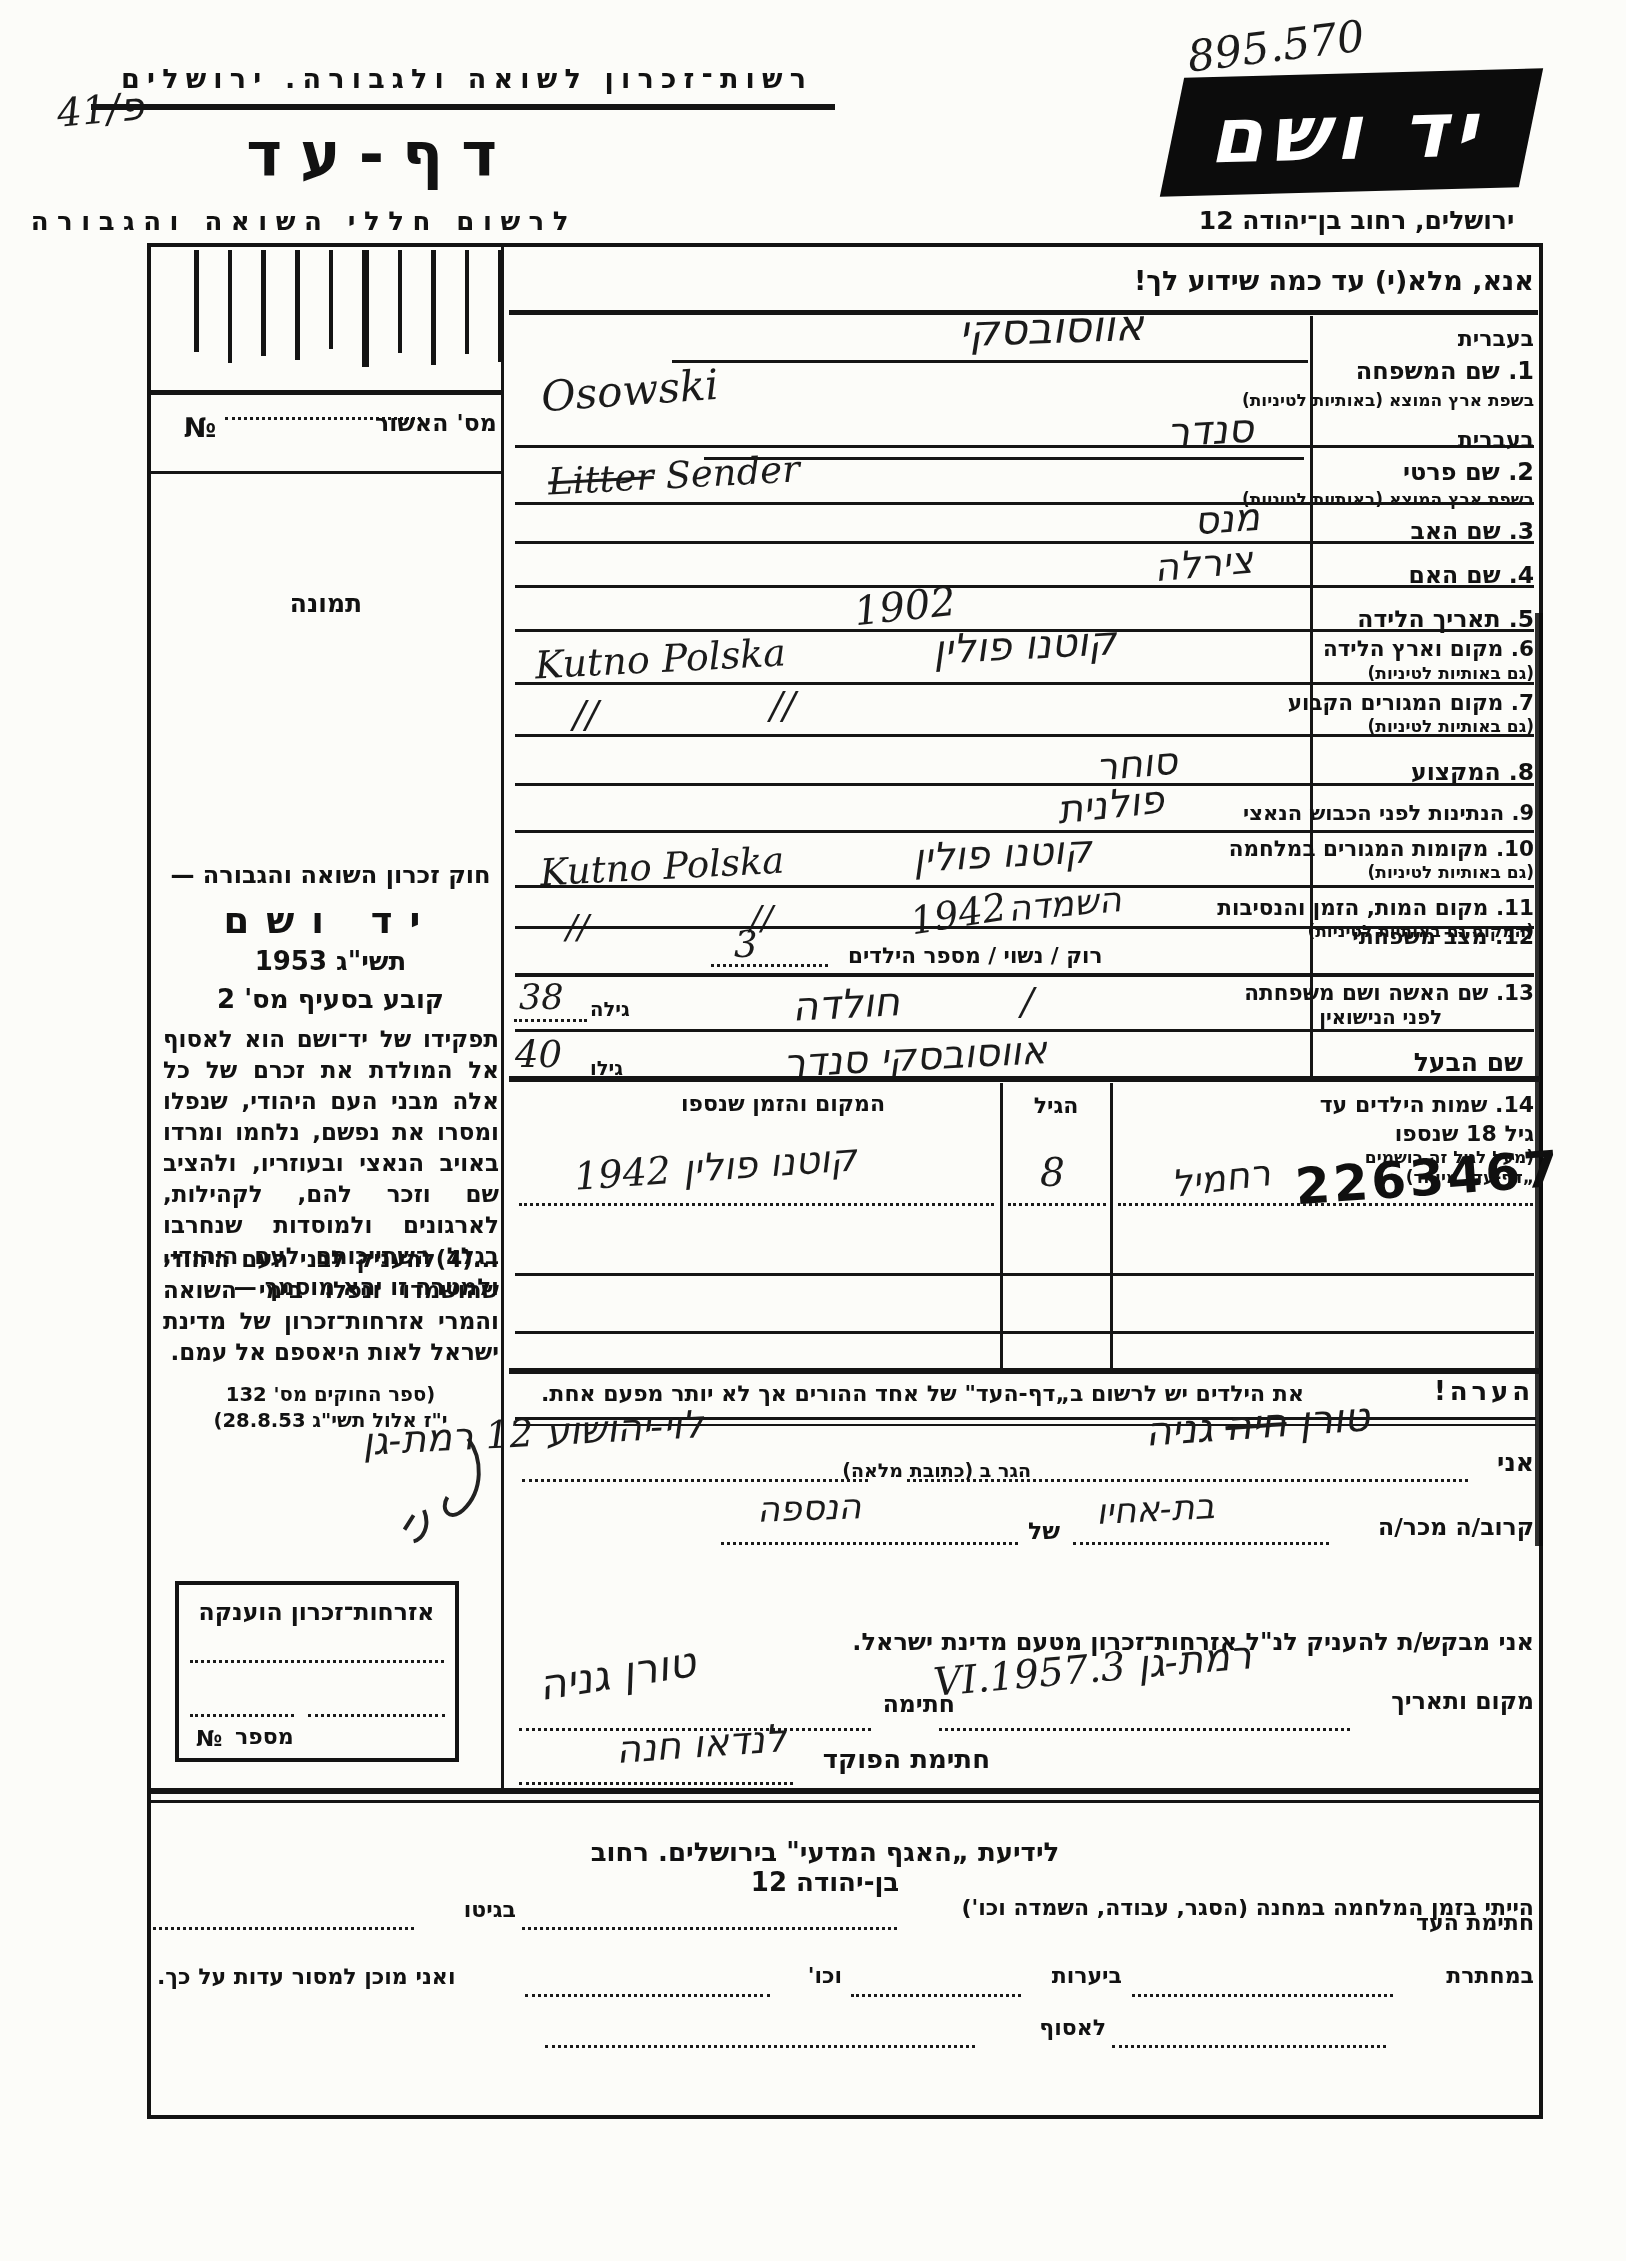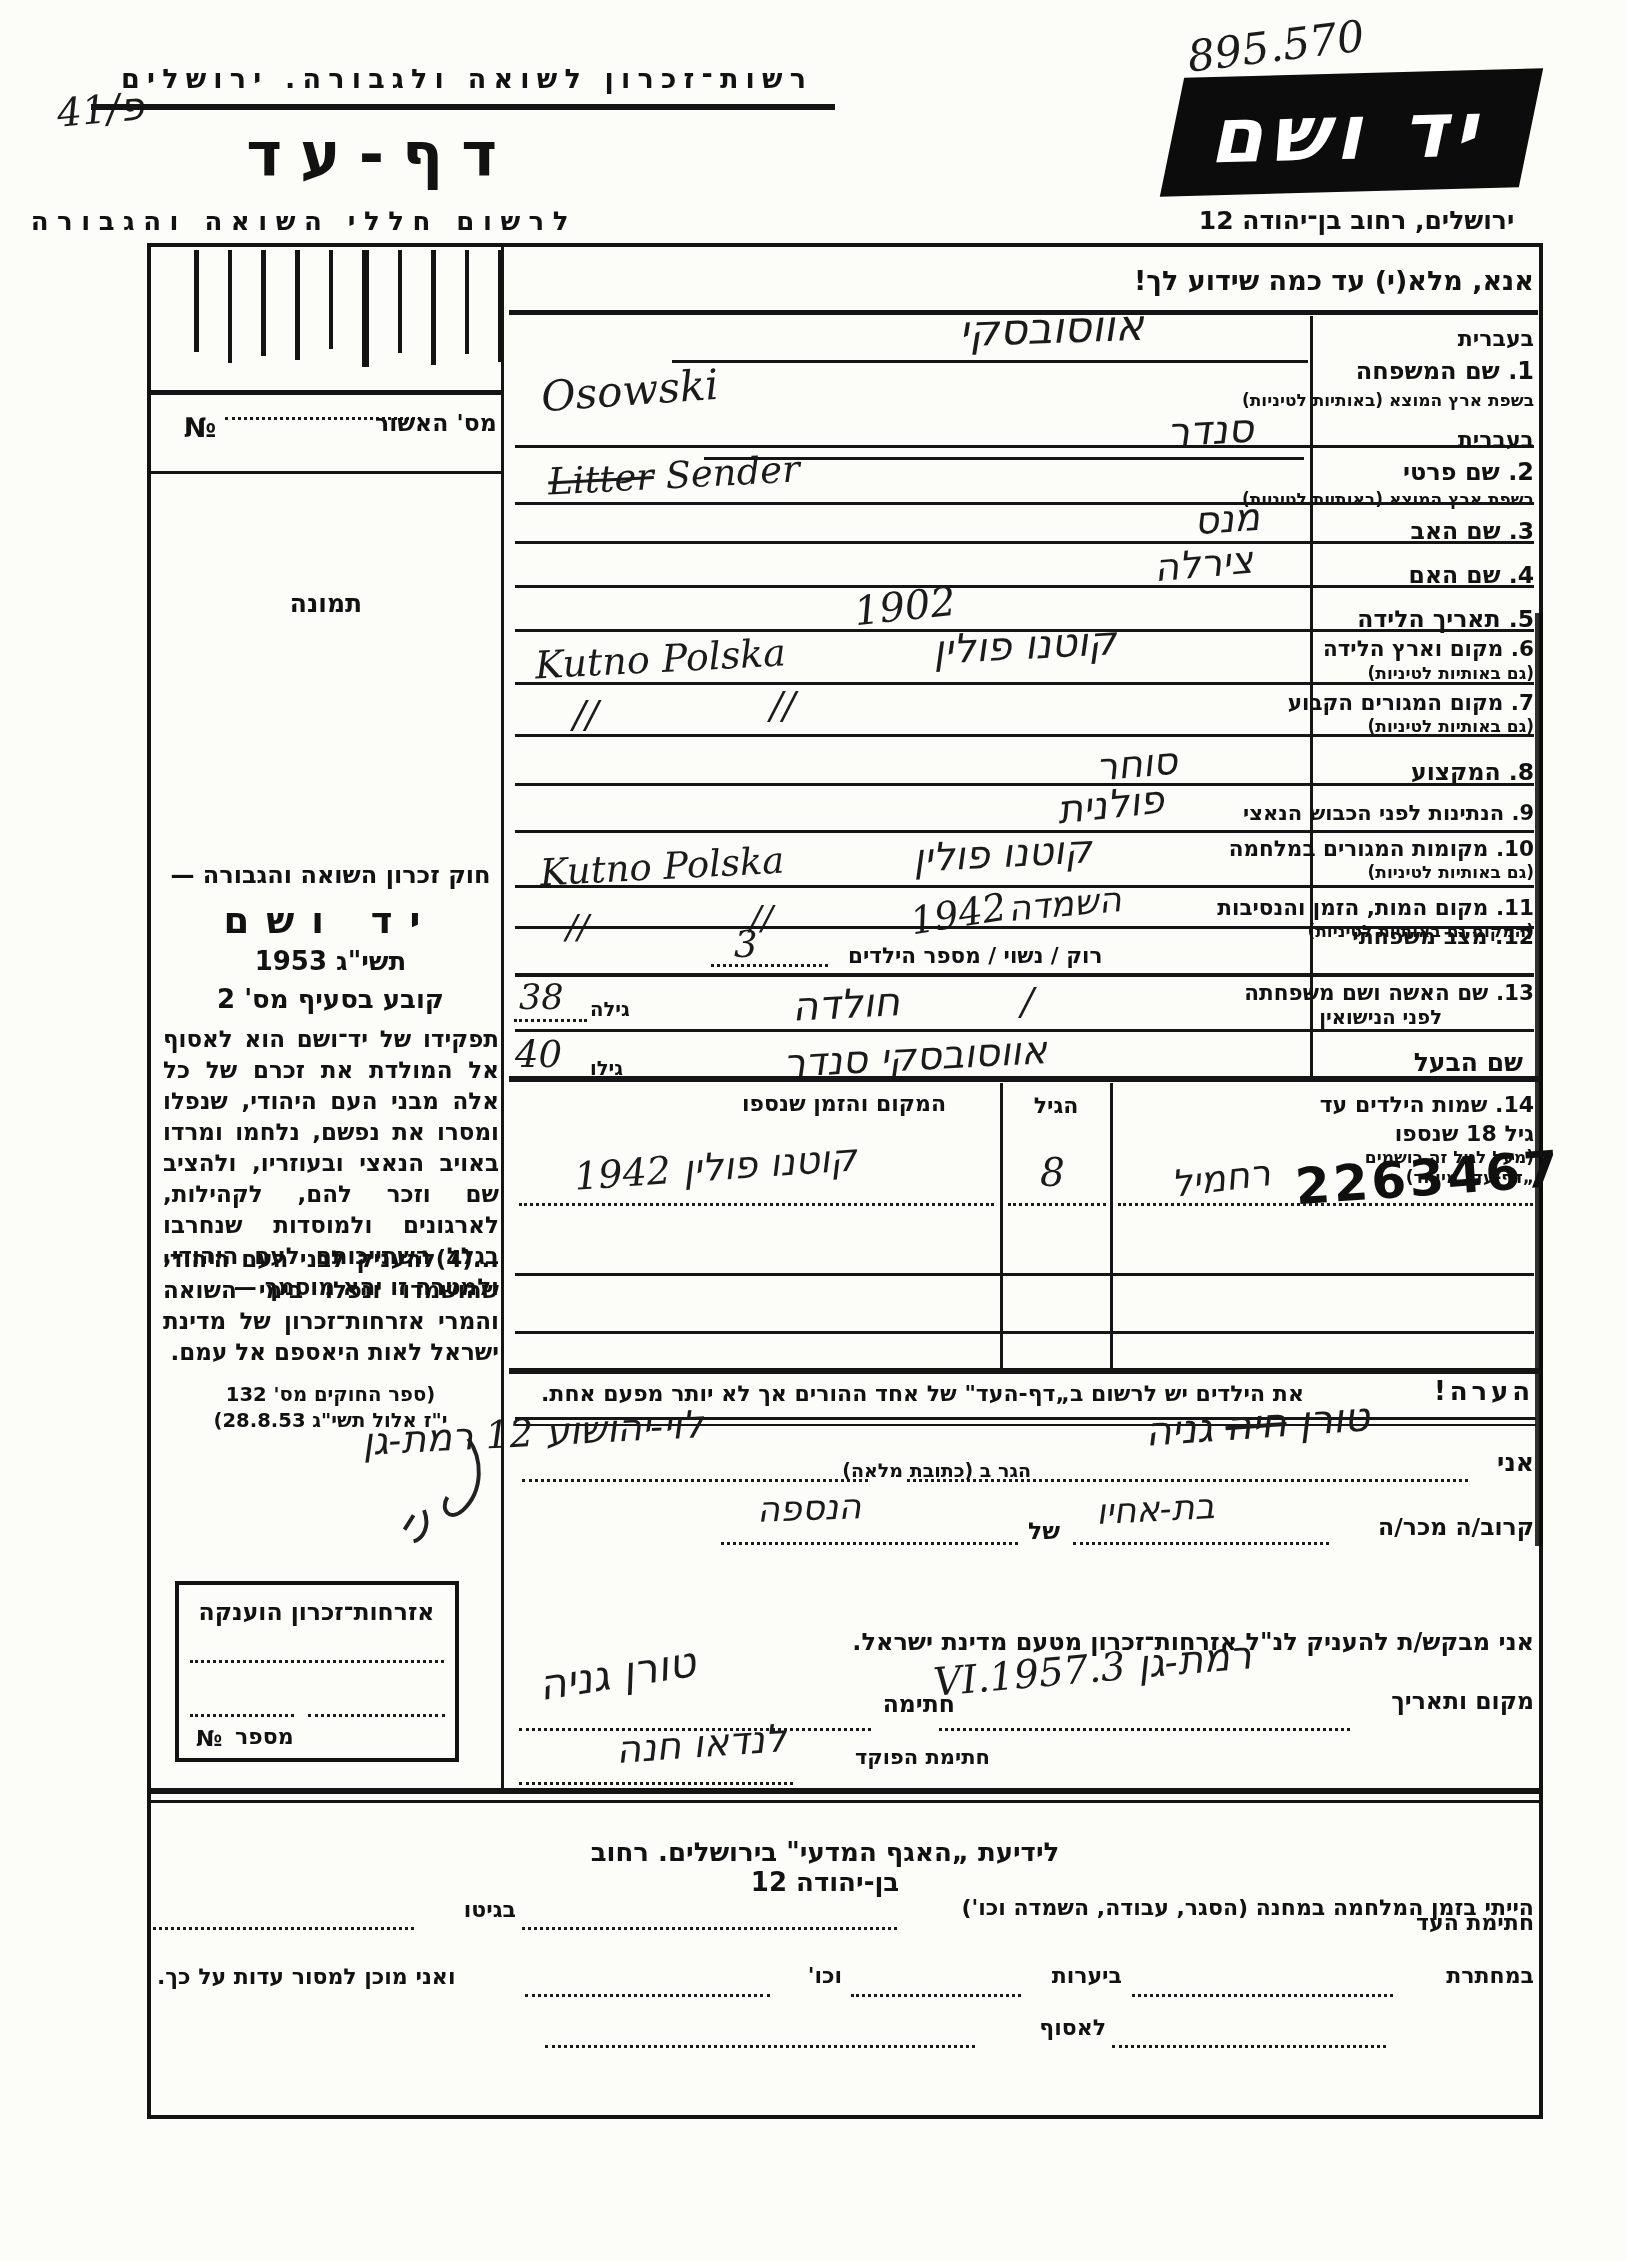--- a/index.html
+++ b/index.html
@@ -174,21 +174,21 @@
 
   <div class="p" style="right:104px;top:1049px;font-size:25px">שם הבעל</div>
   <div class="hw" style="left:783px;top:1037px;font-size:39px;transform:rotate(-3deg)">אווסובסקי סנדר</div>
   <div class="p" style="left:590px;top:1058px;font-size:19.6px">גילו</div>
   <div class="hw ltr" style="left:515px;top:1036px;font-size:37px">40</div>
   <div class="hl" style="left:509px;top:1076px;width:1031px;height:5.9px"></div>
 
   <div class="lbl" style="top:1091px;font-size:22px;white-space:normal;line-height:1.3">14. שמות הילדים עד גיל 18 שנספו</div>
   <div class="lbl" style="top:1147px;font-size:17px;white-space:normal">(מעל לגיל זה רושמים „דף-עד" מיוחד)</div>
   <div class="p" style="left:1004px;top:1093px;width:104px;text-align:center;font-size:22px">הגיל</div>
-  <div class="p" style="left:620px;top:1091px;width:326px;font-size:22px">המקום והזמן שנספו</div>
+  <div class="p" style="left:620px;top:1091px;width:326px;text-align:center;font-size:22px">המקום והזמן שנספו</div>
   <div class="vl" style="left:1000px;top:1083px;width:3.3px;height:286px"></div>
   <div class="vl" style="left:1110px;top:1083px;width:3.3px;height:286px"></div>
 
   <div class="abs ltr" style="left:1295px;top:1149px;font-size:50px;font-weight:700;letter-spacing:3.3px;transform:rotate(-4deg);color:#101010">2263467</div>
   <div class="hw" style="left:1171px;top:1160px;font-size:37px;transform:rotate(-7deg)">רחמיל</div>
   <div class="hw ltr" style="left:1040px;top:1153px;font-size:39px">8</div>
   <div class="hw" style="left:574px;top:1148px;font-size:38px;transform:rotate(-4deg)">קוטנו פולין 1942</div>
 
   <div class="dl" style="left:519px;top:1203px;width:475px"></div>
   <div class="dl" style="left:1008px;top:1203px;width:98px"></div>
@@ -218,21 +218,21 @@
 
   <div class="p" style="right:93px;top:1629px;font-size:24px">אני מבקש/ת להעניק לנ"ל אזרחות־זכרון מטעם מדינת ישראל.</div>
 
   <div class="p" style="right:93px;top:1688px;font-size:23.5px">מקום ותאריך</div>
   <div class="hw" style="left:933px;top:1649px;font-size:39px;transform:rotate(-5deg)">רמת-גן 3.VI.1957</div>
   <div class="dl" style="left:939px;top:1728px;width:411px"></div>
   <div class="p" style="right:672px;top:1691px;font-size:23.5px">חתימה</div>
   <div class="hw" style="left:538px;top:1653px;font-size:42px;transform:rotate(-9deg)">טורן גניה</div>
   <div class="dl" style="left:519px;top:1728px;width:352px"></div>
 
-  <div class="p" style="right:637px;top:1745px;font-size:21px">חתימת הפוקד</div>
+  <div class="p" style="right:637px;top:1745px;font-size:26px">חתימת הפוקד</div>
   <div class="hw" style="left:616px;top:1725px;font-size:38px;transform:rotate(-4deg)">לנדאו חנה</div>
   <div class="dl" style="left:519px;top:1782px;width:274px"></div>
 
   <div class="hl" style="left:151px;top:1788px;width:1389px;height:5.9px"></div>
   <div class="hl" style="left:151px;top:1800px;width:1389px;height:3.3px"></div>
 
   <div class="p" style="left:551px;top:1838px;width:548px;text-align:center;font-size:26px;white-space:normal">לידיעת „האגף המדעי" בירושלים.  רחוב בן-יהודה 12</div>
 
   <div class="p" style="right:93px;top:1895px;font-size:22px">הייתי בזמן המלחמה במחנה (הסגר, עבודה, השמדה וכו')</div>
   <div class="dl" style="left:522px;top:1927px;width:375px"></div>

